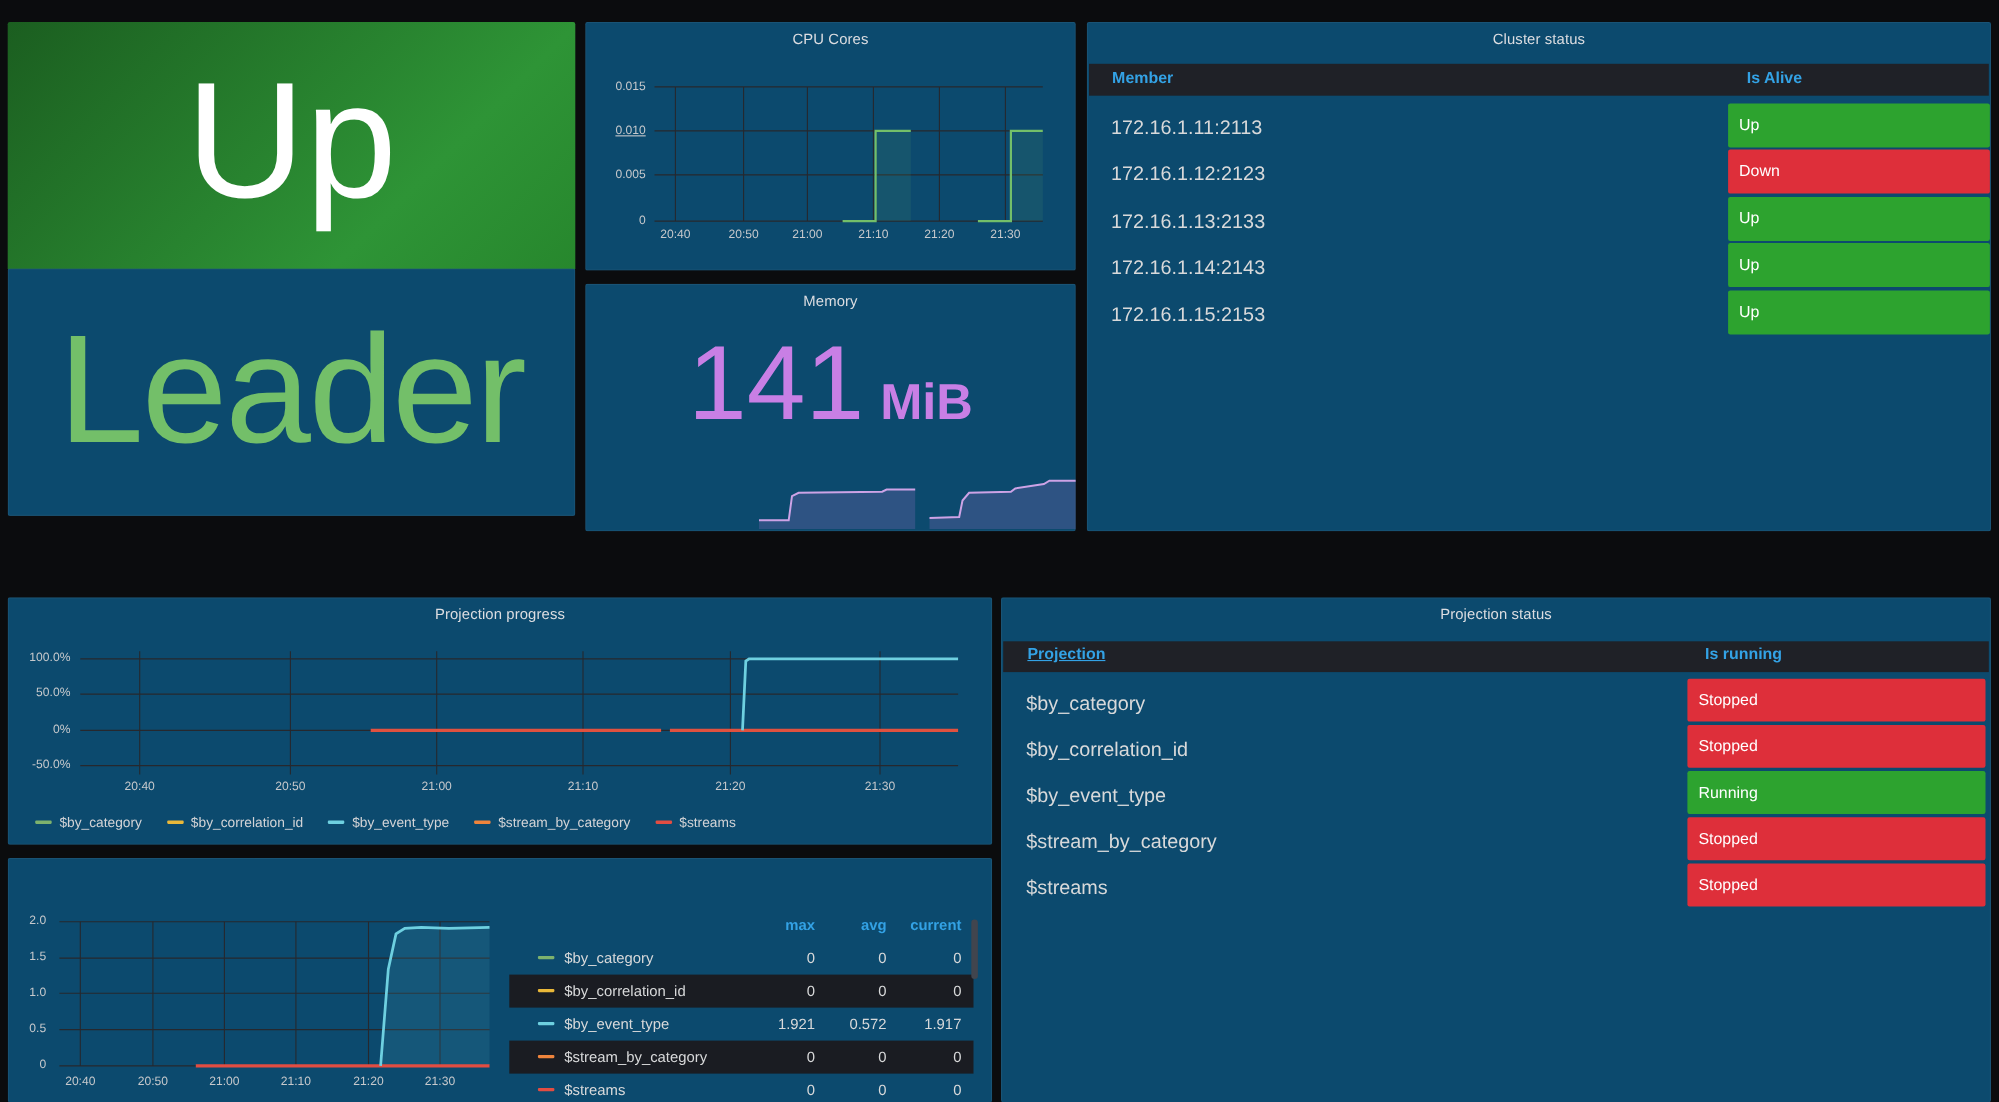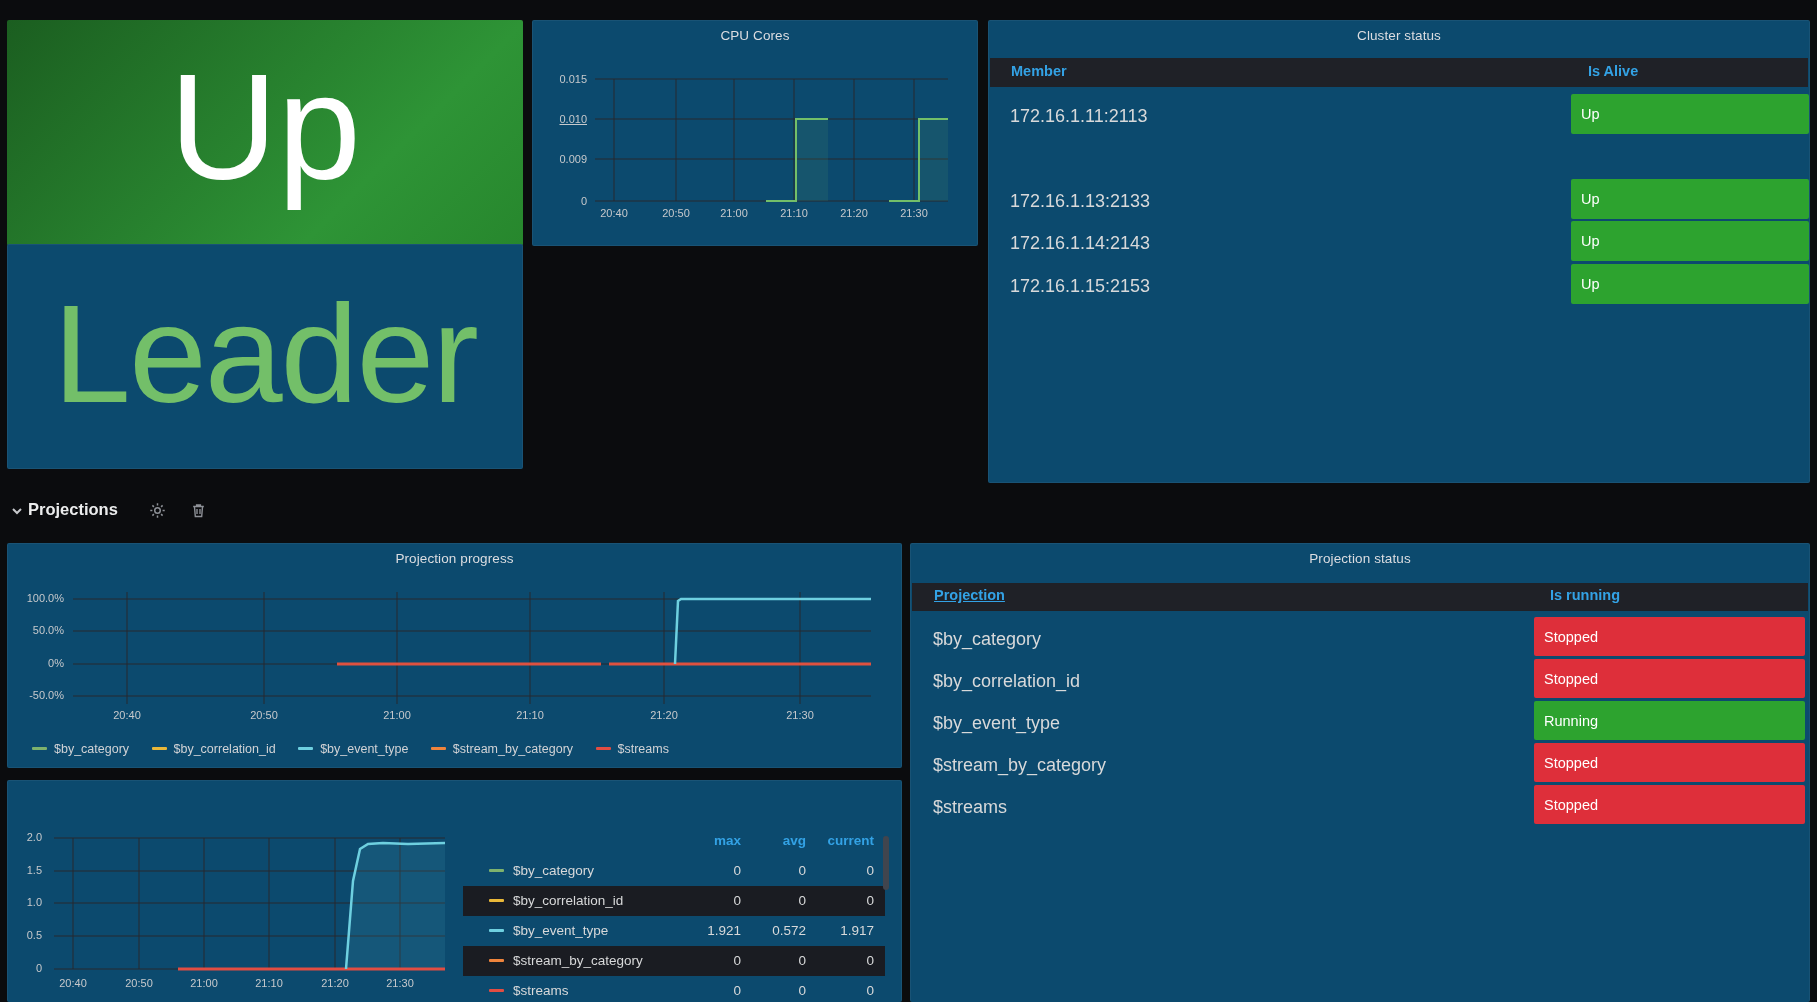--- a/index.html
+++ b/index.html
@@ -47,83 +47,77 @@
         <line x1="321" y1="58" x2="321" y2="180"></line>
           <line x1="381" y1="58" x2="381" y2="180"></line>
       </g>
       <rect x="263" y="98" width="32" height="82" fill="rgba(115,191,105,0.10)"></rect>
       <rect x="386" y="98" width="29" height="82" fill="rgba(115,191,105,0.10)"></rect>
       <path d="M233,180 L263,180 L263,98 L295,98" fill="none" stroke="#73BF69" stroke-width="2"></path>
       <path d="M356,180 L386,180 L386,98 L415,98" fill="none" stroke="#73BF69" stroke-width="2"></path>
     </svg>
     <span class="ylab" style="left:0;top:52px;width:54px;">0.015</span>
     <span class="ylab" style="left:0;top:92px;width:54px;text-decoration:underline;">0.010</span>
-    <span class="ylab" style="left:0;top:132px;width:54px;">0.009</span>
+    <span class="ylab" style="left:0;top:132px;width:54px;">0.005</span>
     <span class="ylab" style="left:0;top:174px;width:54px;">0</span>
     <span class="xlab" style="left:59px;top:186px;">20:40</span>
     <span class="xlab" style="left:121px;top:186px;">20:50</span>
     <span class="xlab" style="left:179px;top:186px;">21:00</span>
     <span class="xlab" style="left:239px;top:186px;">21:10</span>
     <span class="xlab" style="left:299px;top:186px;">21:20</span>
     <span class="xlab" style="left:359px;top:186px;">21:30</span>
   </div>
 
   <div class="panel" style="left:988px;top:20px;width:822px;height:463px;">
     <div class="panel-title">Cluster status</div>
     <div class="hdr-strip" style="top:37px;height:29px;">
       <span class="blue-h" style="position:absolute;left:21px;top:5px;">Member</span>
       <span class="blue-h" style="position:absolute;left:598px;top:5px;">Is Alive</span>
     </div>
 
     <div style="position:absolute;left:0;top:72px;width:100%;height:42px;">
       <span class="rowtext" style="left:21px;top:13px;">172.16.1.11:2113</span>
       <span class="badge green" style="left:582px;top:1px;width:238px;height:40px;">Up</span>
     </div>
+    <div style="position:absolute;left:0;top:114px;width:100%;height:42px;">
+      <span class="rowtext" style="left:21px;top:13px;">172.16.1.12:2123</span>
+      <span class="badge red" style="left:582px;top:1px;width:238px;height:40px;">Down</span>
+    </div>
     <div style="position:absolute;left:0;top:157px;width:100%;height:42px;">
       <span class="rowtext" style="left:21px;top:13px;">172.16.1.13:2133</span>
       <span class="badge green" style="left:582px;top:1px;width:238px;height:40px;">Up</span>
     </div>
     <div style="position:absolute;left:0;top:199px;width:100%;height:42px;">
       <span class="rowtext" style="left:21px;top:13px;">172.16.1.14:2143</span>
       <span class="badge green" style="left:582px;top:1px;width:238px;height:40px;">Up</span>
     </div>
     <div style="position:absolute;left:0;top:242px;width:100%;height:42px;">
       <span class="rowtext" style="left:21px;top:13px;">172.16.1.15:2153</span>
       <span class="badge green" style="left:582px;top:1px;width:238px;height:40px;">Up</span>
     </div>
   </div>
 
   <div class="panel" style="left:7px;top:244px;width:516px;height:225px;">
     <div style="position:absolute;left:0;right:0;top:50%;transform:translateY(-52%);text-align:center;font-size:140px;font-weight:500;color:#73BF69;line-height:1;letter-spacing:-2px;">Leader</div>
   </div>
 
-
-  <div style="position:absolute;left:7px;top:493px;height:36px;width:895px;">
-    <svg width="14" height="14" style="position:absolute;left:3px;top:11px;">
-      <path d="M3 5 L7 9 L11 5" fill="none" stroke="#c7c9cc" stroke-width="2"></path>
-    </svg>
-    <span style="position:absolute;left:21px;top:7px;font-size:16.5px;font-weight:700;color:#eceded;">Projections</span>
-    <span class="iconbtn" style="position:absolute;left:142px;top:9px;">
-      <svg width="17" height="17" viewBox="0 0 16 16">
-        <g stroke="#8e9197" stroke-width="1.4" fill="none">
-          <circle cx="8" cy="8" r="2.6"></circle>
-          <path d="M8 1.2 V3.2 M8 12.8 V14.8 M1.2 8 H3.2 M12.8 8 H14.8 M3.2 3.2 L4.6 4.6 M11.4 11.4 L12.8 12.8 M12.8 3.2 L11.4 4.6 M4.6 11.4 L3.2 12.8"></path>
-        </g>
-      </svg>
-    </span>
-    <span class="iconbtn" style="position:absolute;left:183px;top:9px;">
-      <svg width="17" height="17" viewBox="0 0 16 16">
-        <g stroke="#8e9197" stroke-width="1.3" fill="none">
-          <path d="M3 4.2 H13 M6.2 4.2 V2.8 H9.8 V4.2"></path>
-          <path d="M4.2 4.2 L5 13.6 H11 L11.8 4.2"></path>
-          <path d="M6.6 6.5 V11.3 M9.4 6.5 V11.3"></path>
-        </g>
-      </svg>
-    </span>
-  </div>
+  <div class="panel" style="left:532px;top:258px;width:446px;height:225px;">
+    <div class="panel-title">Memory</div>
+    <div style="position:absolute;left:0;right:0;top:42px;text-align:center;color:#c87fe5;line-height:1;white-space:nowrap;">
+      <span style="font-size:96px;font-weight:500;">141</span>
+      <span style="font-size:46px;font-weight:700;margin-left:10px;">MiB</span>
+    </div>
+    <svg width="444" height="46" style="position:absolute;left:1px;bottom:1px;">
+      <path d="M156,46 L156,38 L183,38 L186,16 L192,13 L268,12 L272,10 L298,10 L298,46 Z" fill="rgba(184,119,217,0.20)"></path>
+      <path d="M156,38 L183,38 L186,16 L192,13 L268,12 L272,10 L298,10" fill="none" stroke="#cda3e6" stroke-width="1.8"></path>
+      <path d="M311,46 L311,36 L338,35 L341,20 L347,13 L385,12 L389,9 L415,5 L420,2 L444,2 L444,46 Z" fill="rgba(184,119,217,0.20)"></path>
+      <path d="M311,36 L338,35 L341,20 L347,13 L385,12 L389,9 L415,5 L420,2 L444,2" fill="none" stroke="#cda3e6" stroke-width="1.8"></path>
+    </svg>
+  </div>
+
 
   <div class="panel" style="left:7px;top:543px;width:895px;height:225px;">
     <div class="panel-title">Projection progress</div>
     <svg width="893" height="225" style="position:absolute;left:0;top:0;">
       <g stroke="#26282e" stroke-width="1">
         <line x1="65" y1="55" x2="863" y2="55"></line>
           <line x1="65" y1="87" x2="863" y2="87"></line>
         <line x1="65" y1="120" x2="863" y2="120"></line>
           <line x1="65" y1="152" x2="863" y2="152"></line>
         <line x1="119" y1="48" x2="119" y2="160"></line>

